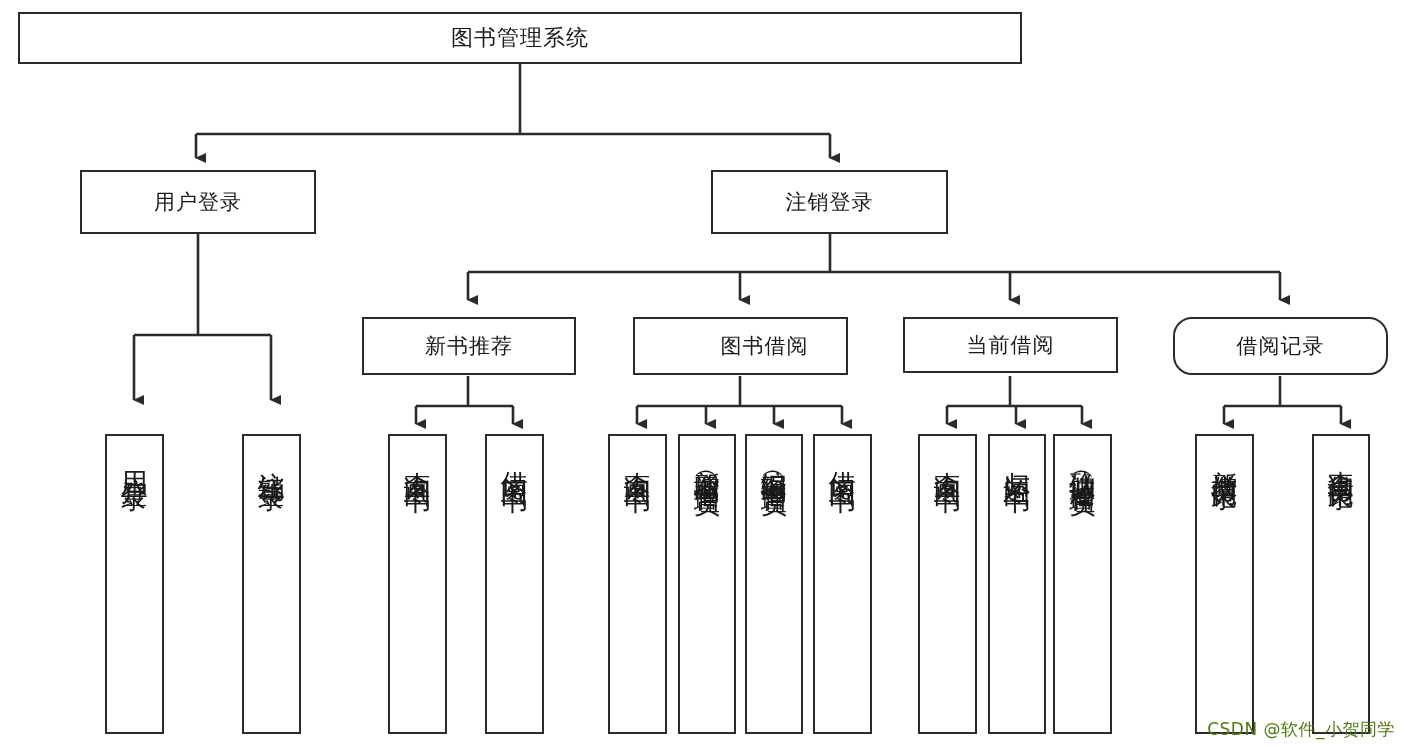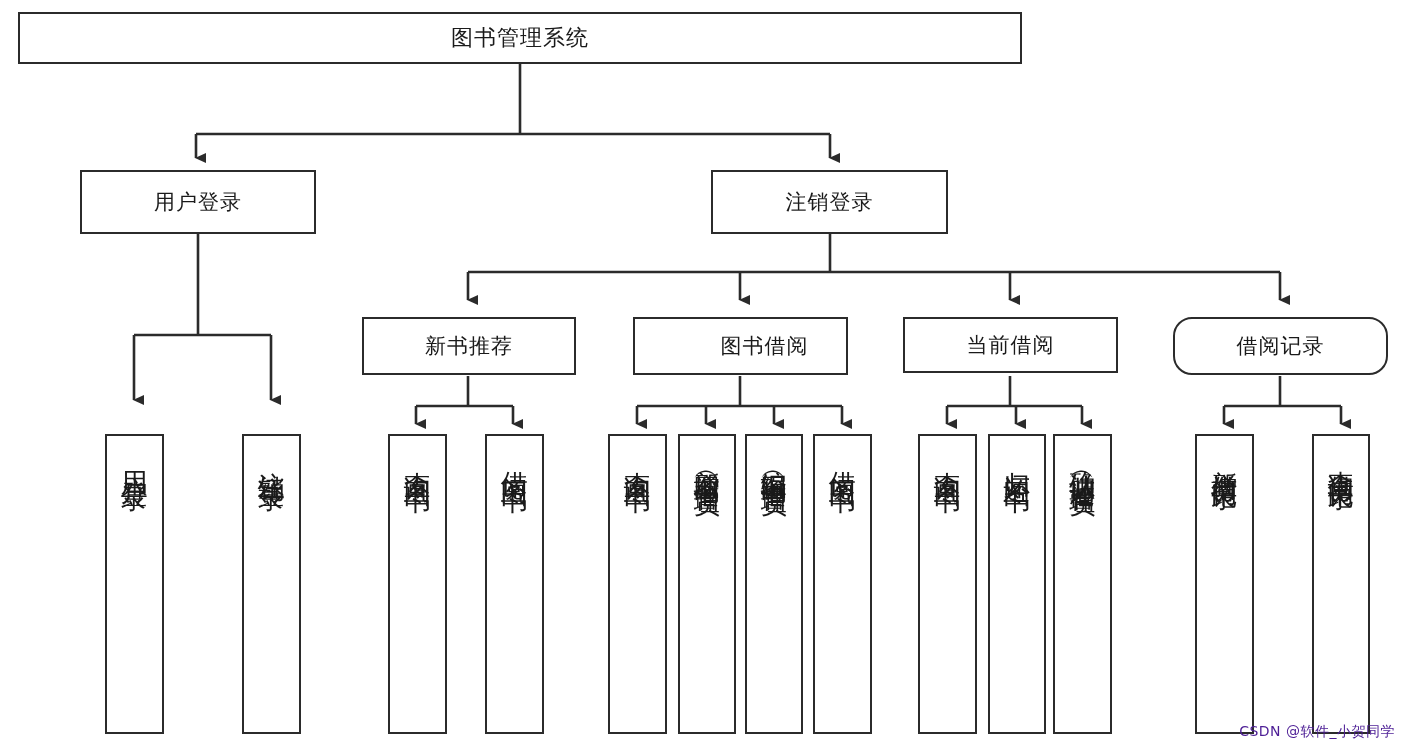--- a/index.html
+++ b/index.html
@@ -55,22 +55,22 @@
     font-size:27px;
     line-height:1.02;
     letter-spacing:5px;
     white-space:nowrap;
   }
   .leaf.tall .lbl{ font-size:26px; letter-spacing:3px; }
   .watermark{
     position:absolute;
     right:10px;
     bottom:6px;
-    font-size:14px;
-    color:#4c1d95;
+    font-size:17px;
+    color:#4d7c0f;
     letter-spacing:0.5px;
     white-space:nowrap;
     user-select:none;
   }
 </style>
 </head>
 <body>
 
 <div id="canvas">
 

